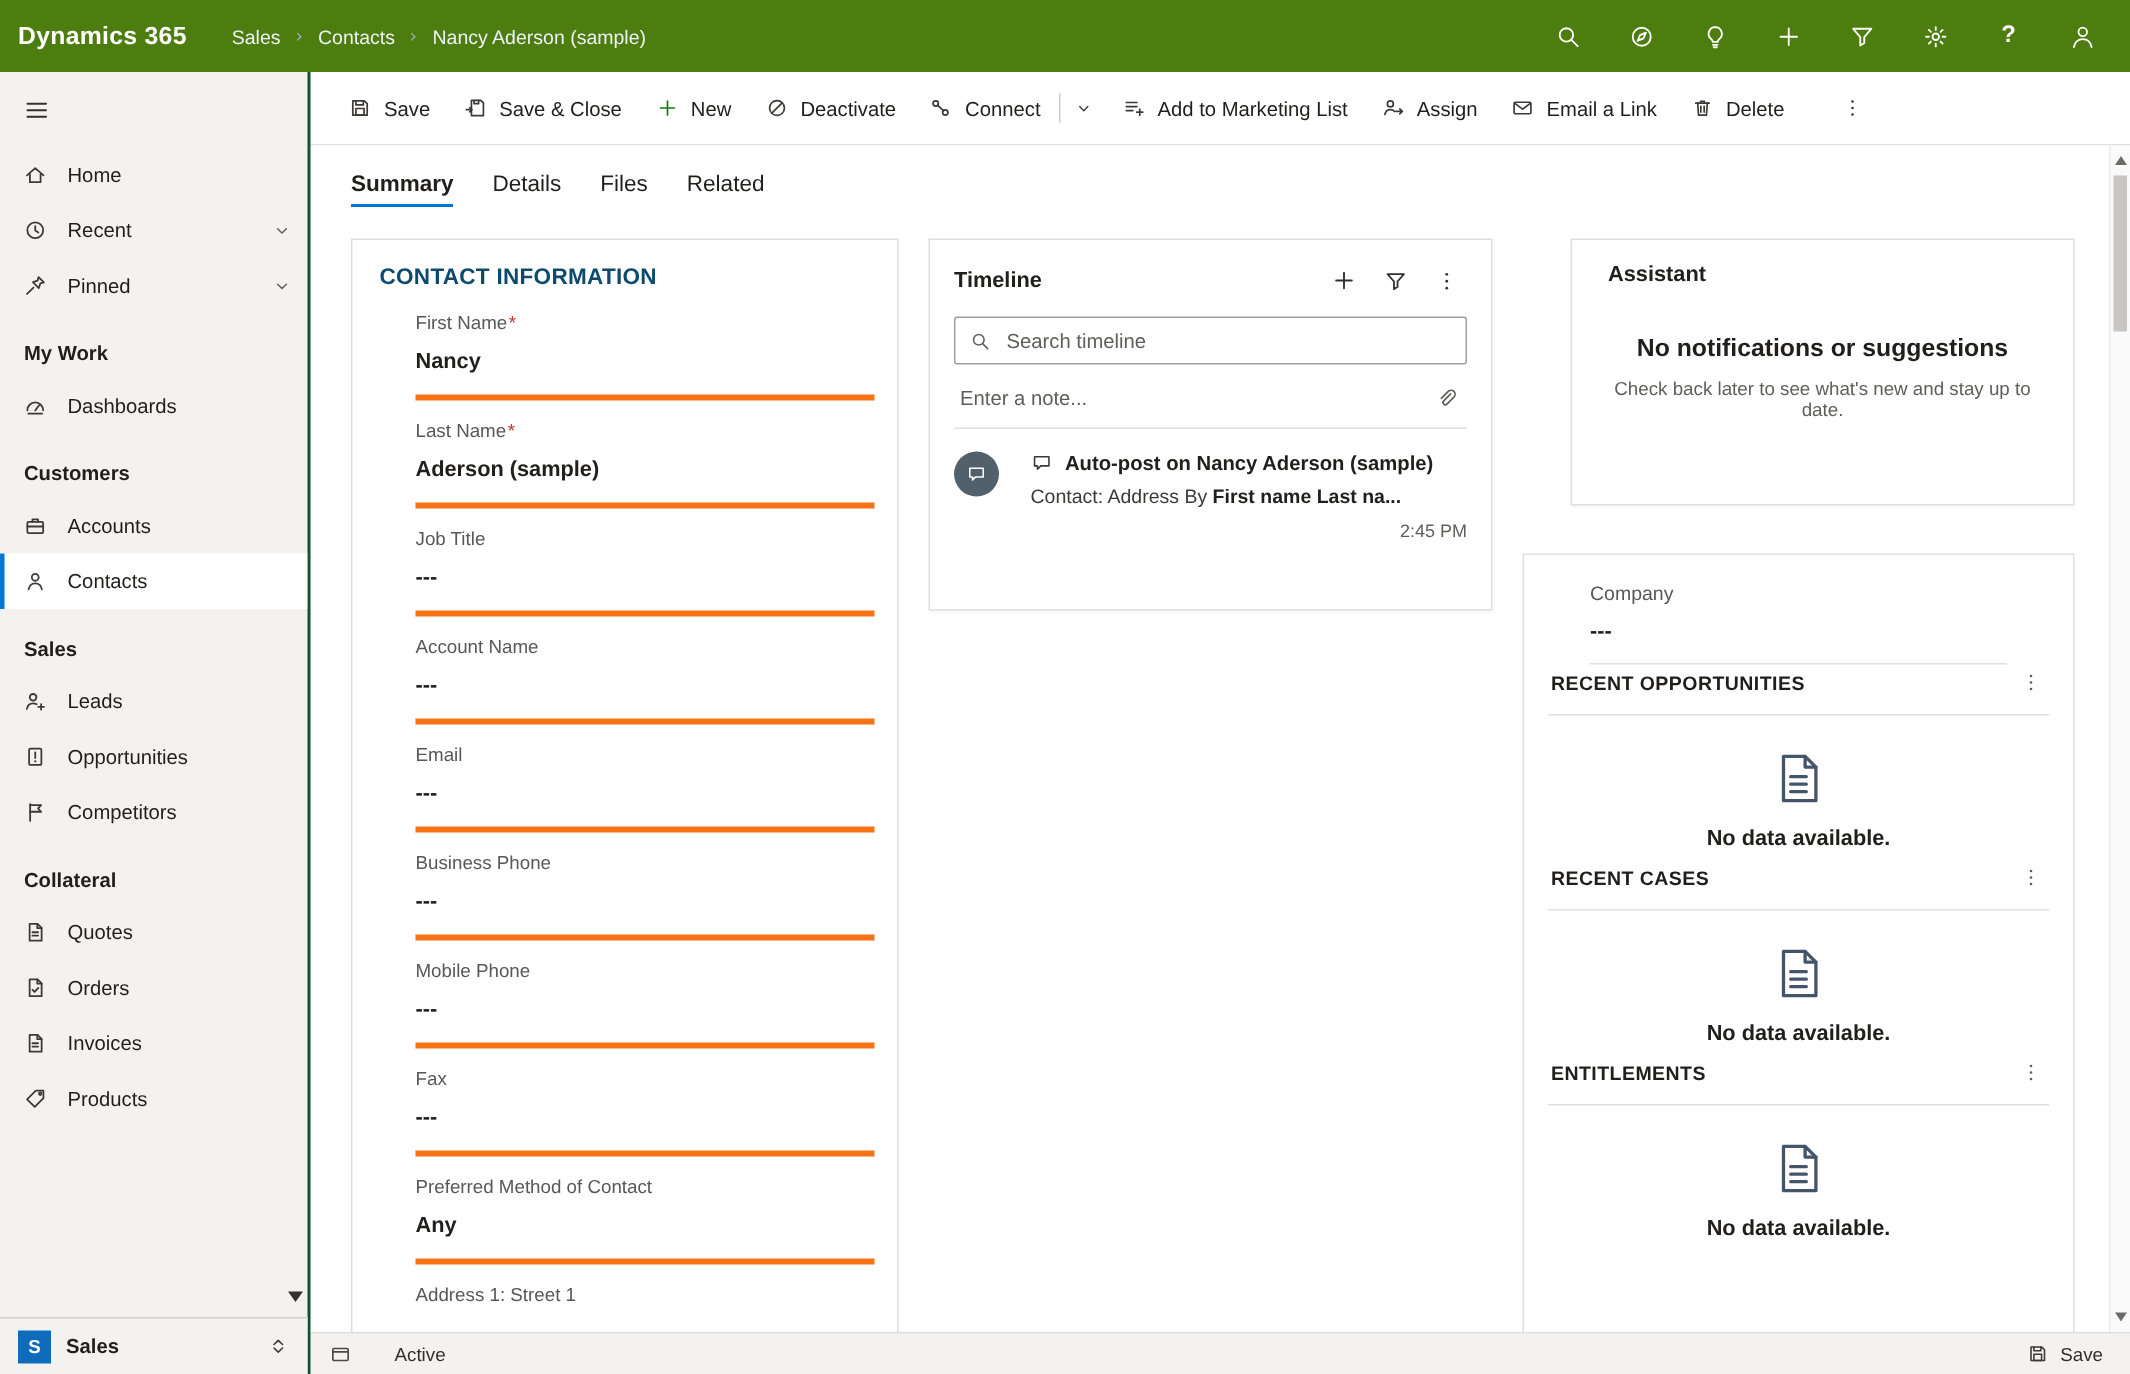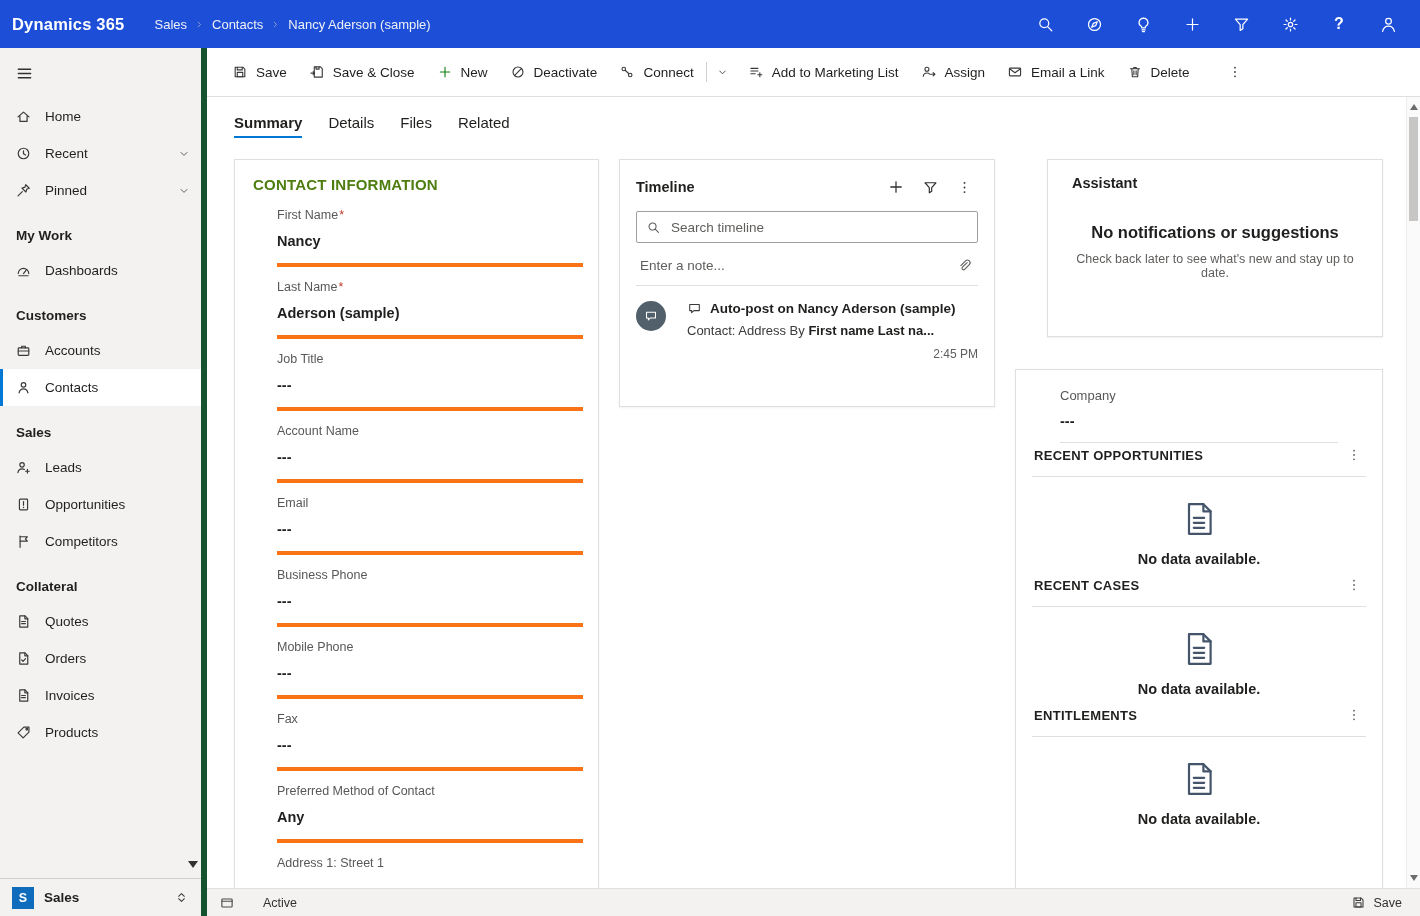--- a/index.html
+++ b/index.html
@@ -7,35 +7,35 @@
   body {
     width:1420px; height:916px; overflow:hidden; background:#fff;
     font-family:"Liberation Sans", sans-serif; color:#201f1e;
     -webkit-font-smoothing:antialiased;
   }
   button { font-family:inherit; background:none; border:none; padding:0; cursor:pointer; color:inherit; }
   input { font-family:inherit; }
   .ic { stroke:currentColor; fill:none; stroke-width:1.4; stroke-linecap:round; stroke-linejoin:round; display:block; }
 
   
-  .topnav { height:48px; background:#1d4ed8; display:flex; align-items:center; padding:0 14px 0 12px; color:#fff; }
+  .topnav { height:48px; background:#4d7c0f; display:flex; align-items:center; padding:0 14px 0 12px; color:#fff; }
   .brand { font-size:16.5px; font-weight:bold; letter-spacing:.2px; margin-right:30px; white-space:nowrap; }
   .crumbs { display:flex; align-items:center; gap:7px; font-size:13px; color:#eef1f6; }
   .crumb { cursor:pointer; white-space:nowrap; }
   .crumb-sep { width:11px; height:11px; color:#aab4c8; }
   .topnav-actions { margin-left:auto; display:flex; align-items:center; gap:13px; }
   .top-icon-btn { width:36px; height:36px; display:flex; align-items:center; justify-content:center; color:#fff; }
   .top-icon-btn .ic { width:19px; height:19px; stroke-width:1.3; }
   .help-glyph { font-size:16px; font-weight:bold; }
 
   
   .app { display:flex; height:868px; }
 
   
-  .sidebar { width:207px; background:#f3f2f1; border-right:6px solid #14532d; display:flex; flex-direction:column; position:relative; flex:none; }
+  .sidebar { width:207px; background:#f3f2f1; border-right:2px solid #14532d; display:flex; flex-direction:column; position:relative; flex:none; }
   .hamburger { height:50px; width:100%; display:flex; align-items:center; padding-left:15px; color:#323130; }
   .hamburger .ic { width:19px; height:19px; }
   .side-nav { flex:1; overflow:hidden; }
   .side-item { height:37px; display:flex; align-items:center; gap:13px; padding:0 10px 0 15px; font-size:13.5px; color:#201f1e; cursor:pointer; position:relative; }
   .side-item .ic { width:17px; height:17px; color:#3b3a39; flex:none; }
   .side-item .chev { width:14px; height:14px; color:#605e5c; margin-left:auto; }
   .side-item.selected { background:#fff; }
   .side-item.selected::before { content:""; position:absolute; left:0; top:0; bottom:0; width:3px; background:#0078d4; }
   .side-group-title { font-size:13.5px; font-weight:bold; color:#201f1e; padding:19px 16px 9px 16px; }
   .side-down-arrow { position:absolute; right:3px; bottom:48px; width:0; height:0;
@@ -62,21 +62,21 @@
   .tabs { display:flex; gap:26px; height:50px; align-items:center; padding-left:27px; }
   .tab { font-size:15px; height:100%; display:flex; align-items:center; position:relative; cursor:pointer; color:#201f1e; }
   .tab.active { font-weight:bold; }
   .tab.active::after { content:""; position:absolute; left:0; right:0; bottom:9px; height:2.5px; background:#0078d4; }
 
   .cards { display:grid; grid-template-columns:365px 376px 368px; column-gap:20px; padding:12px 0 0 27px; align-items:start; }
   .card { background:#fff; border:1px solid #e1dfdd; box-shadow:0 1px 2px rgba(0,0,0,.06); }
 
   
   .contact-card { height:880px; padding:16px 15px 0 18px; }
-  .card-title { font-size:15px; font-weight:600; color:#4d7c0f; letter-spacing:.2px; }
+  .card-title { font-size:15px; font-weight:600; color:#0c4a6e; letter-spacing:.2px; }
   .fields { margin-left:24px; margin-top:2px; }
   .field { border-bottom:4px solid #f97316; padding:13px 0 13px; }
   .field-label { font-size:12.5px; color:#595858; }
   .req::after { content:"*"; color:#c0392b; margin-left:1px; }
   .field-value { margin-top:11px; font-size:14.5px; font-weight:600; color:#201f1e; min-height:17px; cursor:text; }
 
   
   .timeline-card { height:248px; padding:13px 16px 0; }
   .tl-head { display:flex; align-items:center; }
   .tl-title { font-size:14.5px; font-weight:600; }

